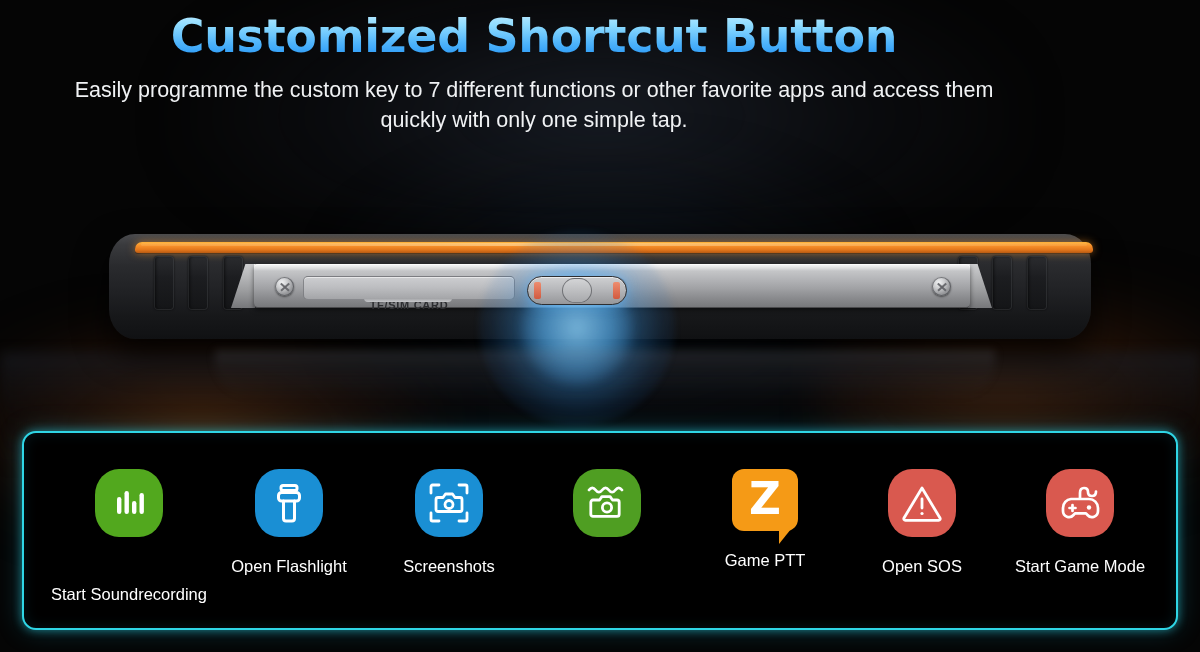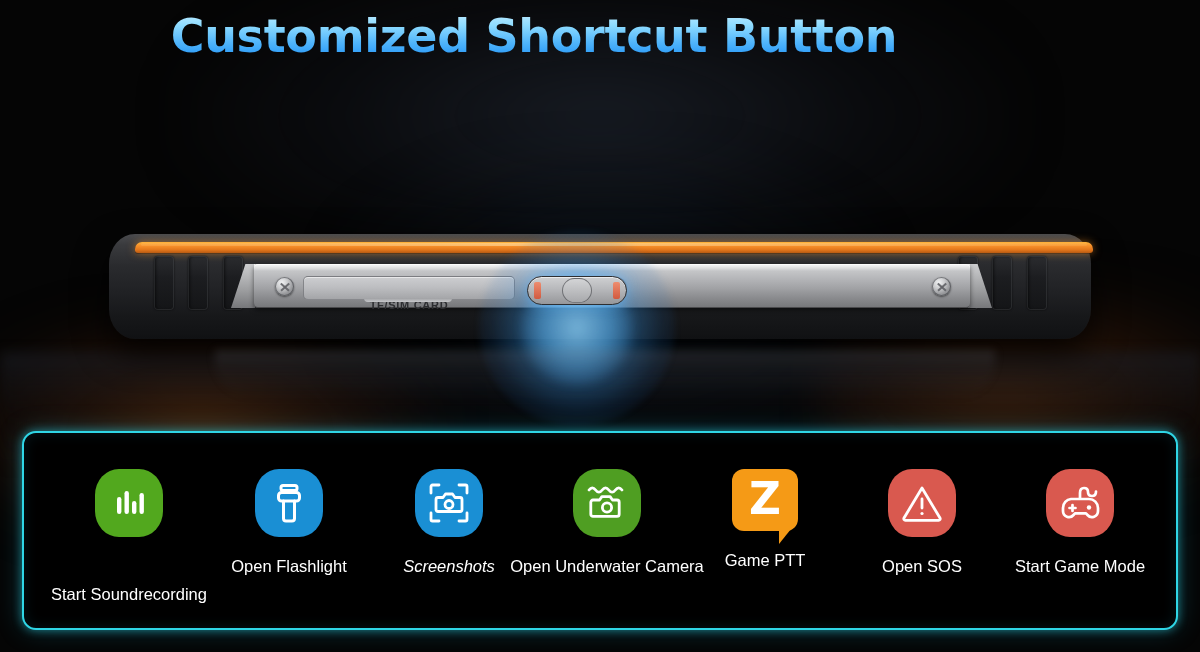--- a/index.html
+++ b/index.html
@@ -433,20 +433,21 @@
 <div id="stage">
 
   <div class="bg-top-haze"></div>
   <div class="bg-cool-center"></div>
   <div class="bg-warm-left"></div>
   <div class="bg-warm-right"></div>
   <div class="bg-floor"></div>
 
   <div class="head-wrap">
     <h1 class="title">Customized Shortcut Button</h1>
+    <p class="subtitle">Easily programme the custom key to 7 different functions or other favorite apps and access them quickly with only one simple tap.</p>
   </div>
 
   <div class="phone-stage">
     <div class="phone-body">
       <div class="orange-rail"></div>
 
       <div class="grip left">
         <span></span>
           <span></span>
           <span></span>
@@ -501,21 +502,21 @@
             <svg width="40" height="42" viewBox="0 0 40 42">
         <g fill="none" stroke="#ffffff" stroke-width="3" stroke-linecap="round" stroke-linejoin="round">
           <rect x="12" y="3.5" width="16" height="5" rx="2"></rect>
           <rect x="9.5" y="10.5" width="21" height="8.5" rx="3"></rect>
           <path d="M14.5 19 L14.5 36.5 a2.5 2.5 0 0 0 2.5 2.5 h6 a2.5 2.5 0 0 0 2.5 -2.5 L25.5 19"></path>
         </g>
       </svg>
           </div>
           <div class="sc-label">Open Flashlight</div>
         </div>
-        <div class="shortcut" style="left: 425px; font-style: italic;">
+        <div class="shortcut" style="left: 425px;">
           <div class="sq" style="background: rgb(26, 143, 212);">
             <svg width="42" height="42" viewBox="0 0 42 42">
         <g fill="none" stroke="#ffffff" stroke-width="2.8" stroke-linecap="round" stroke-linejoin="round">
           <path d="M3 11 L3 4.5 a1.5 1.5 0 0 1 1.5 -1.5 L11 3"></path>
           <path d="M31 3 L37.5 3 a1.5 1.5 0 0 1 1.5 1.5 L39 11"></path>
           <path d="M39 31 L39 37.5 a1.5 1.5 0 0 1 -1.5 1.5 L31 39"></path>
           <path d="M11 39 L4.5 39 a1.5 1.5 0 0 1 -1.5 -1.5 L3 31"></path>
           <path d="M10 15.5 h5 l2.5 -3.5 h7 l2.5 3.5 h5 a2 2 0 0 1 2 2 v10 a2 2 0 0 1 -2 2 h-22 a2 2 0 0 1 -2 -2 v-10 a2 2 0 0 1 2 -2 z"></path>
           <circle cx="21" cy="22.5" r="4"></circle>
         </g>
@@ -526,21 +527,20 @@
         <div class="shortcut" style="left: 583px;">
           <div class="sq" style="background: rgb(79, 158, 34);">
             <svg width="44" height="42" viewBox="0 0 44 42">
         <g fill="none" stroke="#ffffff" stroke-width="2.8" stroke-linecap="round" stroke-linejoin="round">
           <path d="M4 8 q3.3 -4.4 6.6 0 q3.3 4.4 6.6 0 q3.3 -4.4 6.6 0 q3.3 4.4 6.6 0 q3.3 -4.4 6.6 0"></path>
           <path d="M10 18 h4.5 l2.4 -3.4 h8.2 l2.4 3.4 h4.5 a2.2 2.2 0 0 1 2.2 2.2 v12 a2.2 2.2 0 0 1 -2.2 2.2 h-24 a2.2 2.2 0 0 1 -2.2 -2.2 v-12 a2.2 2.2 0 0 1 2.2 -2.2 z"></path>
           <circle cx="22" cy="25.5" r="4.6"></circle>
         </g>
       </svg>
           </div>
-          <div class="sc-label">Open Underwater Camera</div>
         </div>
         <div class="shortcut" style="left: 741px;">
           <div class="bubble" style="background: rgb(245, 154, 22);">
             <span class="bubble-z">Z</span>
           </div>
           <div class="sc-label">Game PTT</div>
         </div>
         <div class="shortcut" style="left: 898px;">
           <div class="sq" style="background: rgb(217, 89, 79);">
             <svg width="42" height="40" viewBox="0 0 42 40">

